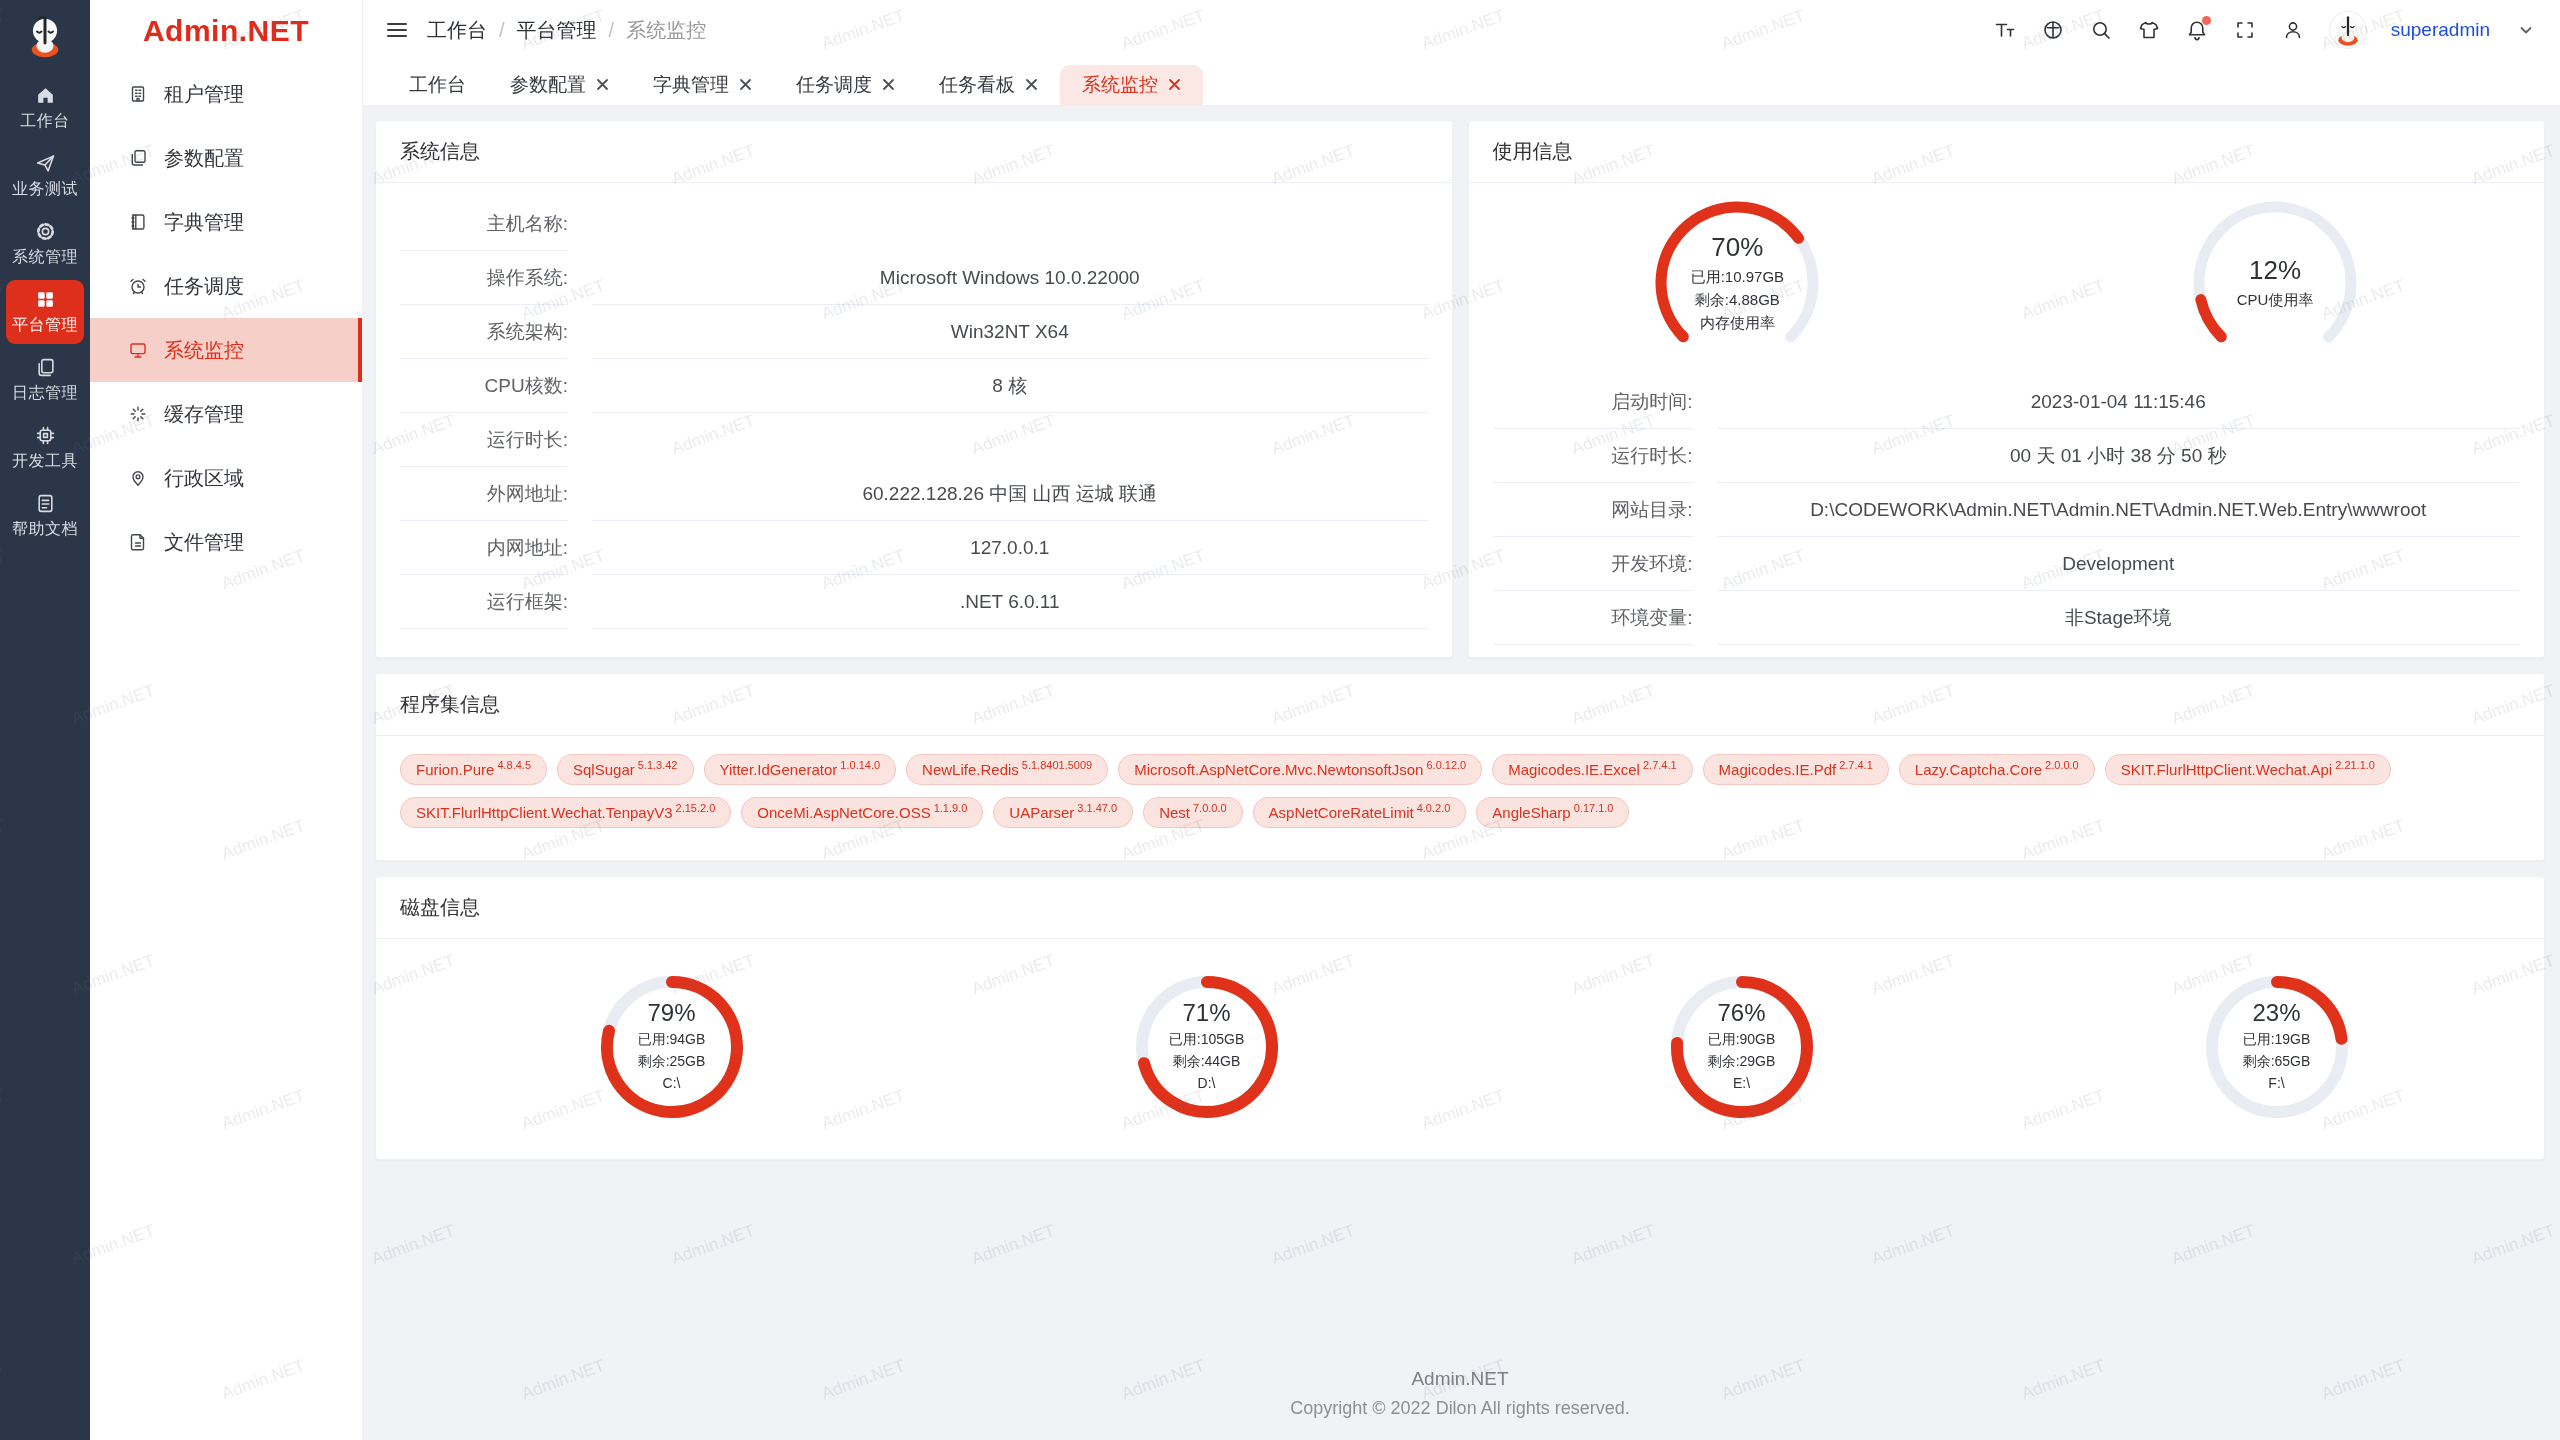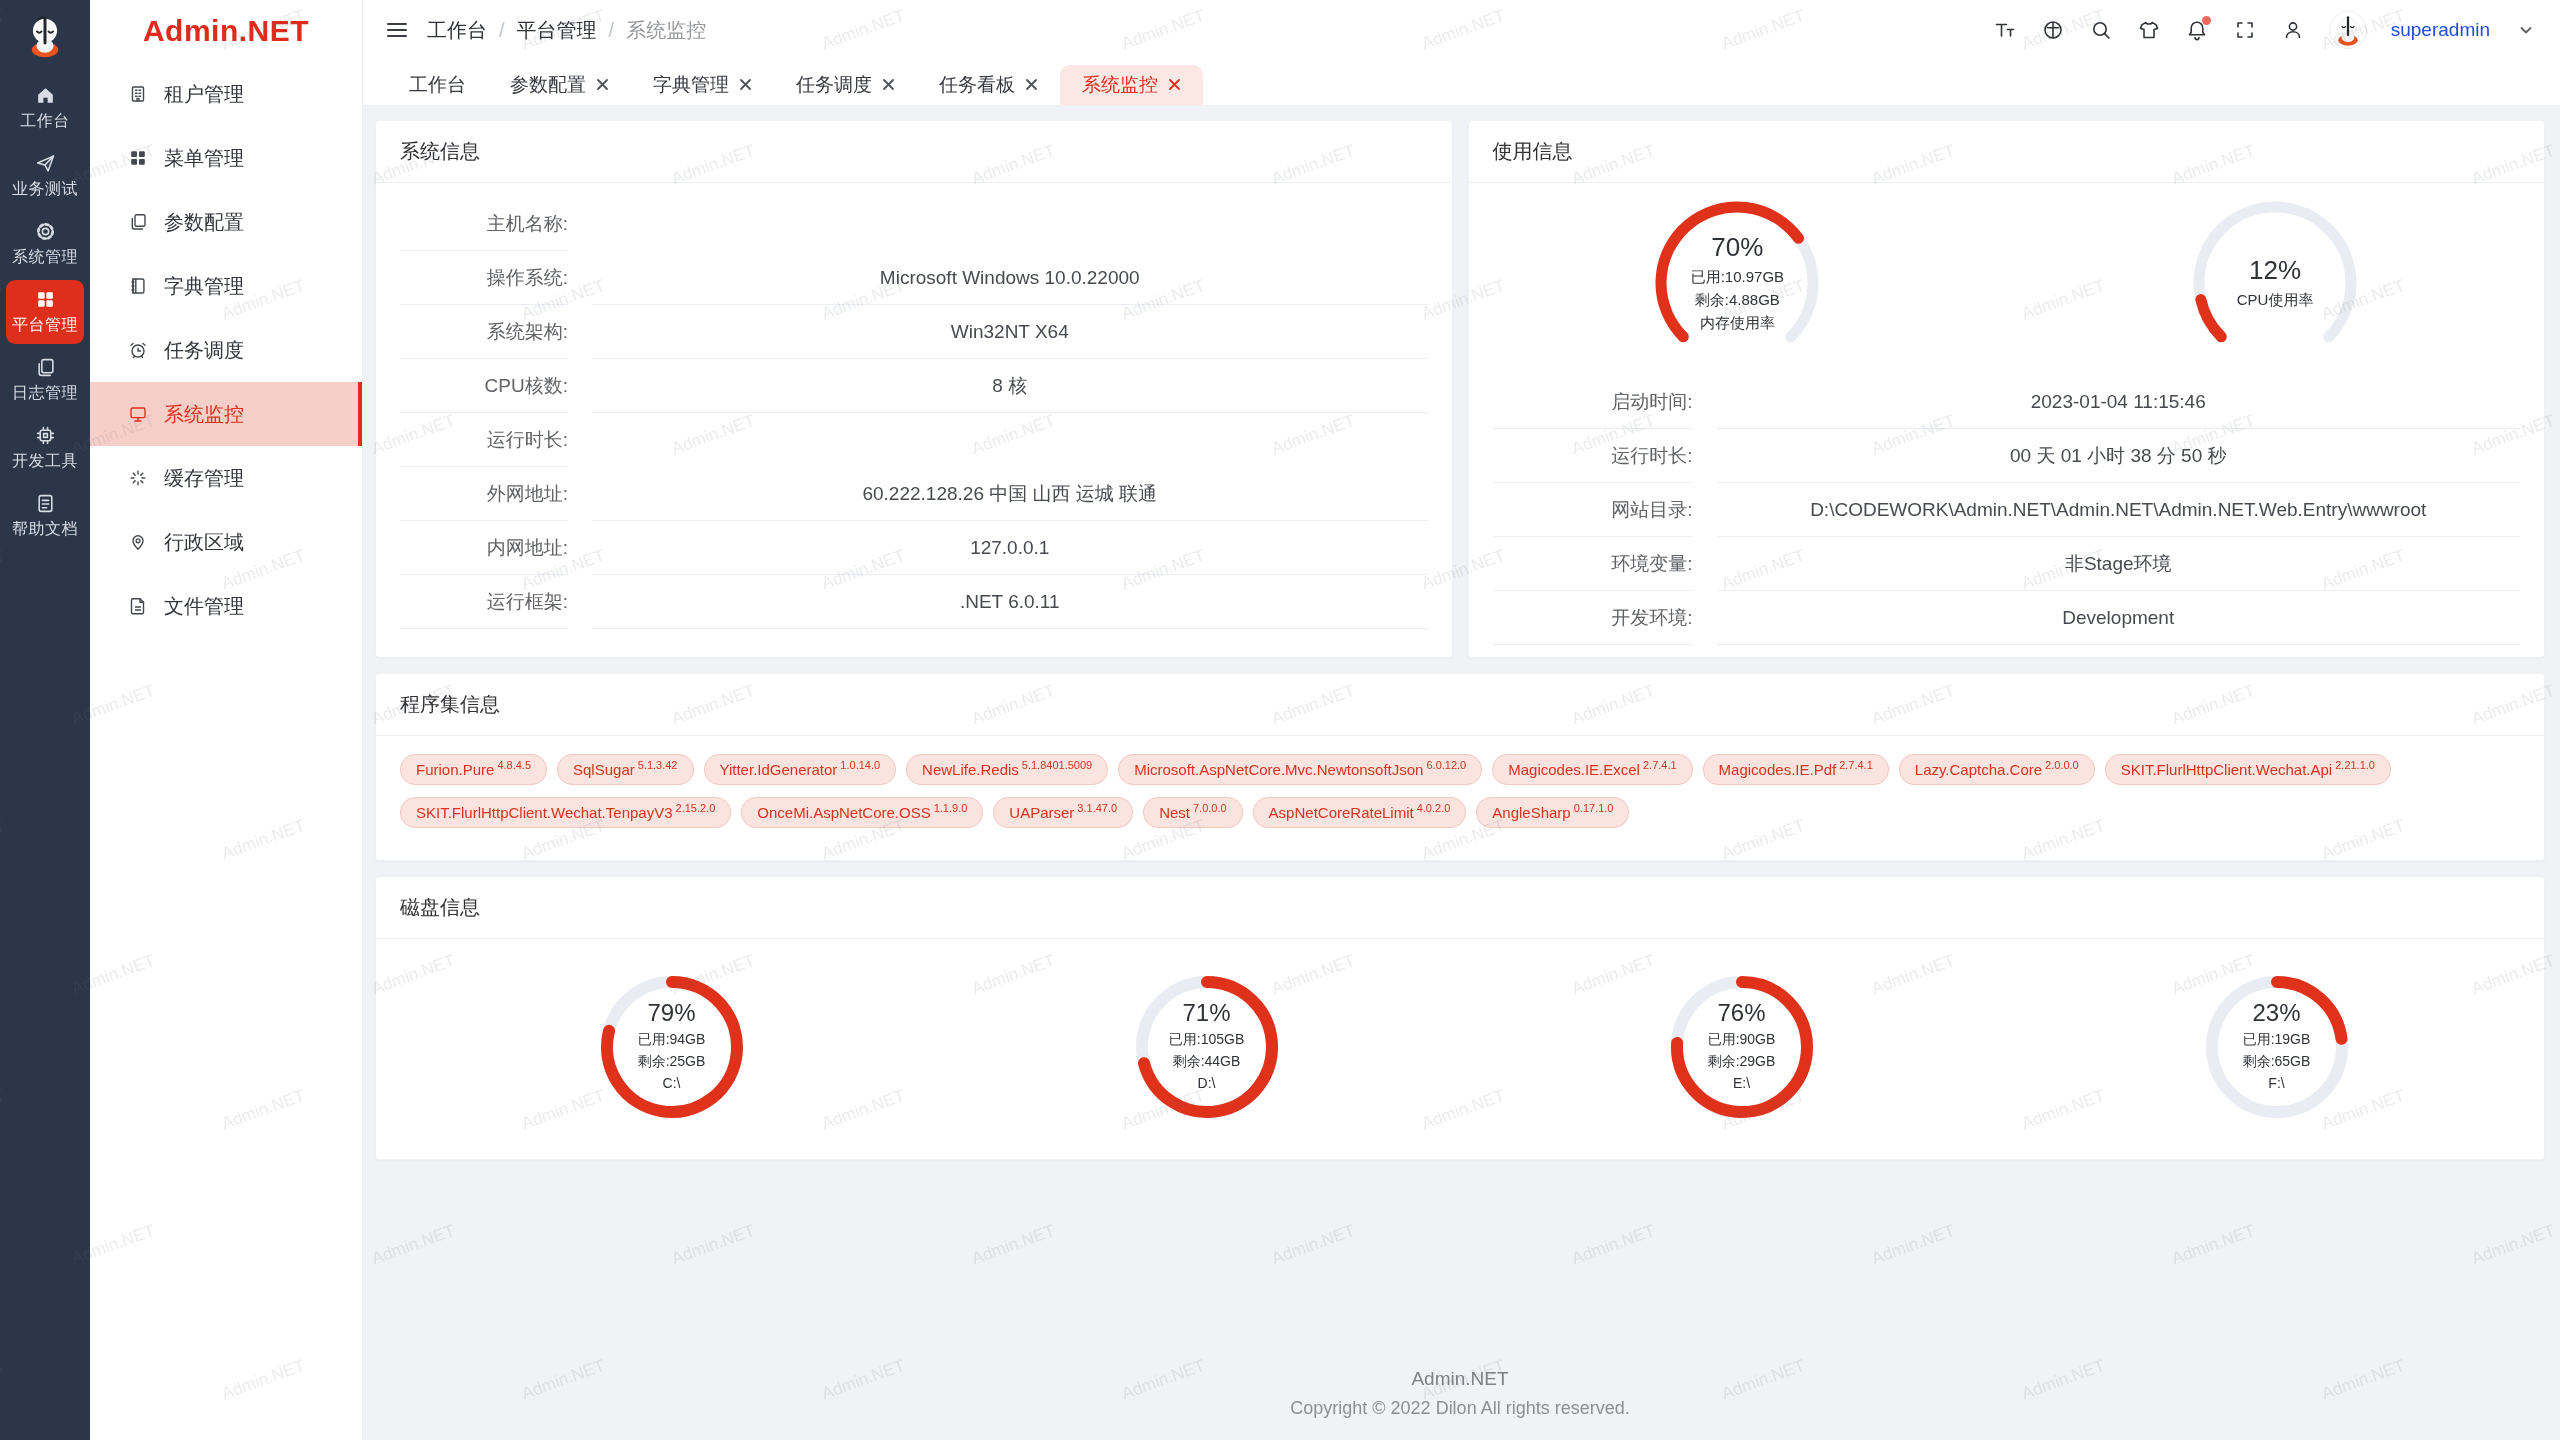--- a/index.html
+++ b/index.html
@@ -165,31 +165,20 @@
     <nav>
       <div class="menu-item">
         <svg viewBox="0 0 20 20">
             <rect x="4.5" y="3" width="11" height="14" rx="1"></rect>
             <path d="M7.5 6.2h1.6 M11 6.2h1.6 M7.5 9.2h1.6 M11 9.2h1.6 M7.5 12.2h1.6 M11 12.2h1.6 M9 17v-2.6h2V17"></path>
           </svg>
         <span>租户管理</span>
       </div>
       <div class="menu-item">
         <svg viewBox="0 0 20 20">
-            <g fill="#43474d" stroke="none">
-              <rect x="3.2" y="3.2" width="5.8" height="5.8" rx="1"></rect>
-              <rect x="11" y="3.2" width="5.8" height="5.8" rx="1"></rect>
-              <rect x="3.2" y="11" width="5.8" height="5.8" rx="1"></rect>
-              <rect x="11" y="11" width="5.8" height="5.8" rx="1"></rect>
-            </g>
-          </svg>
-        <span>菜单管理</span>
-      </div>
-      <div class="menu-item">
-        <svg viewBox="0 0 20 20">
             <rect x="7" y="2.8" width="10" height="11.5" rx="1.5"></rect>
             <path d="M4.3 6.5 v8.7 a1.8 1.8 0 0 0 1.8 1.8 h8.4"></path>
           </svg>
         <span>参数配置</span>
       </div>
       <div class="menu-item">
         <svg viewBox="0 0 20 20">
             <path d="M5 3 h9.3 a1.6 1.6 0 0 1 1.6 1.6 v10.8 a1.6 1.6 0 0 1 -1.6 1.6 H5 Z"></path>
             <path d="M5 3 v14 M7.8 3 v14 M4 6 h2 M4 10 h2 M4 14 h2"></path>
           </svg>
@@ -416,26 +405,26 @@
               </div>
             <div class="info-row">
                 <span class="info-label">运行时长:</span>
                 <span class="info-value">00 天 01 小时 38 分 50 秒</span>
               </div>
             <div class="info-row">
                 <span class="info-label">网站目录:</span>
                 <span class="info-value">D:\CODEWORK\Admin.NET\Admin.NET\Admin.NET.Web.Entry\wwwroot</span>
               </div>
             <div class="info-row">
+                <span class="info-label">开发环境:</span>
+                <span class="info-value">Development</span>
+              </div>
+            <div class="info-row">
                 <span class="info-label">环境变量:</span>
                 <span class="info-value">非Stage环境</span>
-              </div>
-            <div class="info-row">
-                <span class="info-label">开发环境:</span>
-                <span class="info-value">Development</span>
               </div>
           </div>
         </section>
       </div>
 
       <section class="card card-asm">
         <div class="card-title">程序集信息</div>
         <div class="tags">
           <span class="tag"><span>Furion.Pure</span><sup>4.8.4.5</sup></span>
           <span class="tag"><span>SqlSugar</span><sup>5.1.3.42</sup></span>

